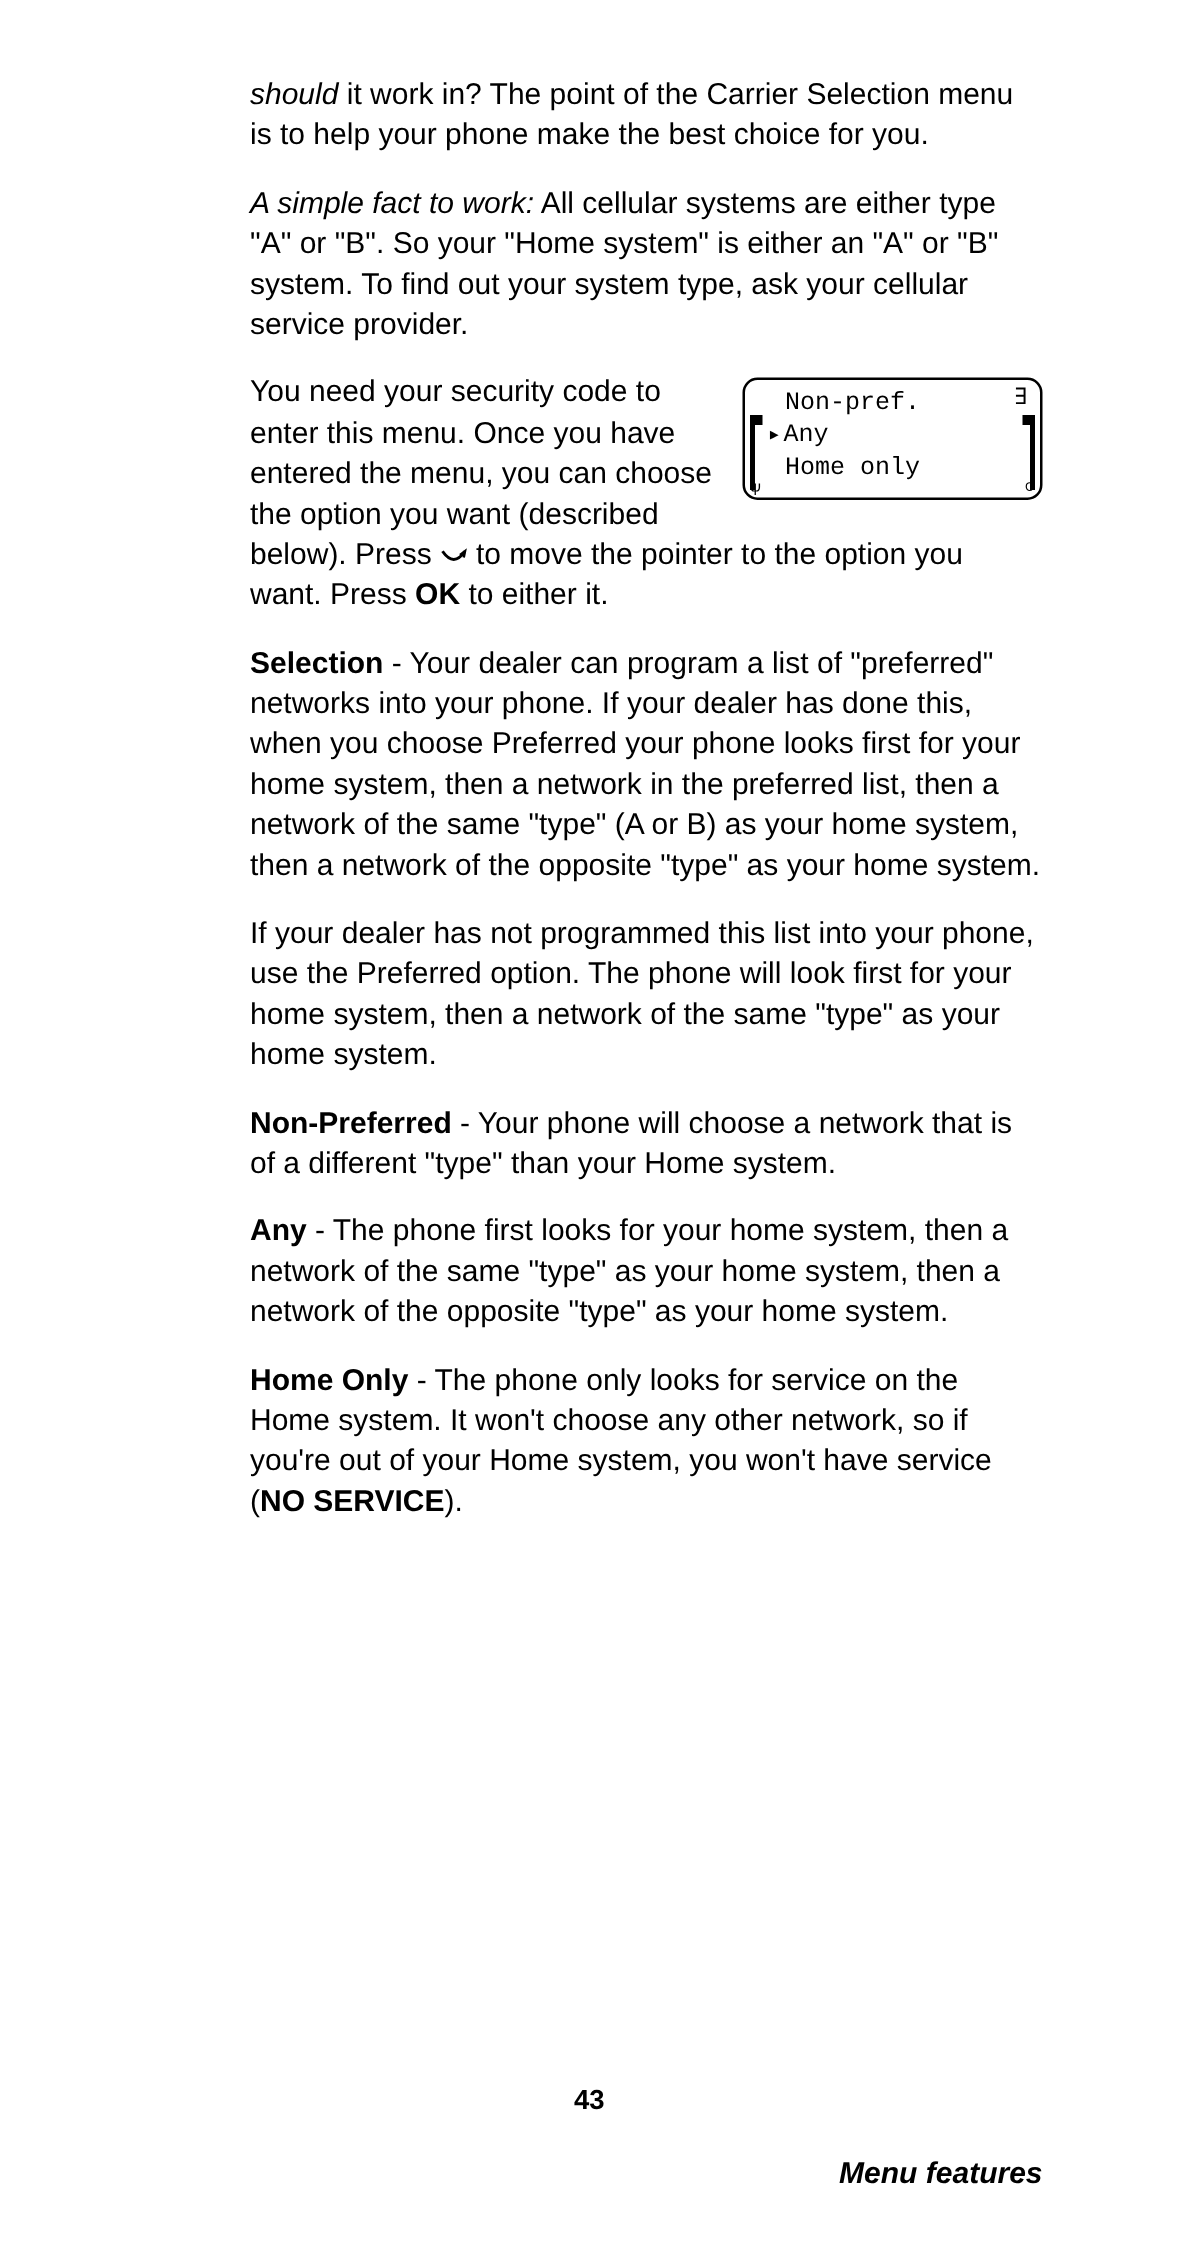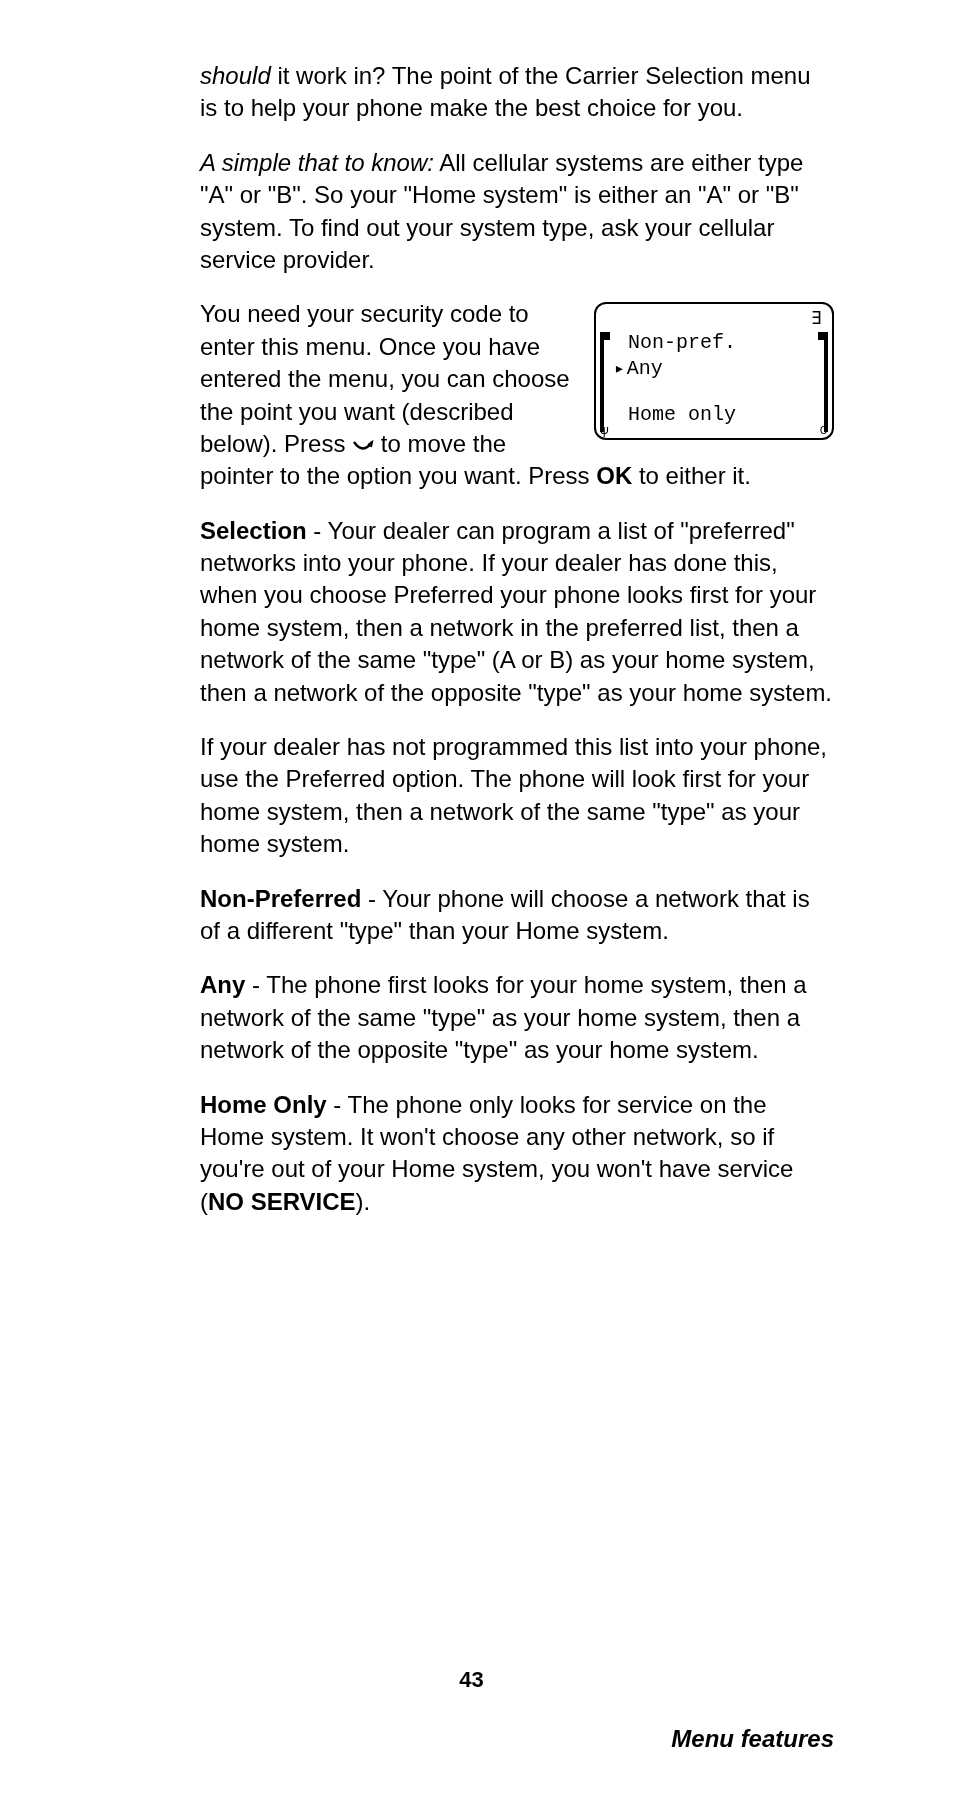--- a/index.html
+++ b/index.html
@@ -18,21 +18,21 @@
     .wrap-right { float: right; margin: 0 0 10px 18px; }
     .pagenum { text-align: center; font-weight: bold; font-size: 22px; position: absolute; bottom: 110px; left: 0; right: 11px; }
     .footer { font-style: italic; font-weight: bold; font-size: 24px; position: absolute; bottom: 50px; right: 120px; }
     .screen-box {
       width: 240px; border: 2px solid #000; border-radius: 12px;
       padding: 6px 10px 10px 10px; position: relative;
       font-family: "Courier New", monospace; font-size: 20px; line-height: 1.3;
       margin-top: 4px;
     }
     .screen-row { display: flex; align-items: center; }
-    .gap-left { margin-left: 22px; margin-top: 20px; }
+    .gap-left { margin-left: 22px; }
     .caret { font-size: 18px; margin-right: 2px; margin-left: 8px; }
     .sig-top { position: absolute; top: 4px; right: 10px; font-family: "Courier New", monospace; font-size: 18px; }
     .sig-left-bracket {
       position: absolute; left: 4px; top: 28px; bottom: 6px; width: 10px;
       border-left: 4px solid #000; border-top: 8px solid #000;
     }
     .sig-right-bracket {
       position: absolute; right: 4px; top: 28px; bottom: 6px; width: 10px;
       border-right: 4px solid #000; border-top: 8px solid #000;
     }
@@ -42,42 +42,42 @@
     .clearfix::after { content: ""; display: block; clear: both; }
   </style>
 </head>
 <body>
 
 <p class="para">
   <span class="em">should</span><span> it work in? The point of the Carrier Selection menu is to help your phone make the best choice for you.</span>
 </p>
 
 <p class="para">
-  <span class="em">A simple that to know:</span><span> All cellular systems are either type "A" or "B". So your "Home system" is either an "A" or "B" system. To find out your system type, ask your cellular service provider.</span>
+  <span class="em">A simple fact to work:</span><span> All cellular systems are either type "A" or "B". So your "Home system" is either an "A" or "B" system. To find out your system type, ask your cellular service provider.</span>
 </p>
 
 <div class="clearfix">
   <div class="wrap-right">
     <div class="screen-box">
       <span class="sig-top">∃</span>
       <div class="sig-left-bracket"></div>
       <div class="sig-right-bracket"></div>
       <div class="screen-row gap-left">Non-pref.</div>
       <div class="screen-row">
         <span class="caret">▸</span>
           <span>Any</span>
       </div>
       <div class="screen-row gap-left">Home only</div>
       <span class="ant-left">Ψ</span>
       <span class="ant-right">ᴼ</span>
     </div>
   </div>
 
   <p class="para">
-    <span>You need your security code to enter this menu. Once you have entered the menu, you can choose the point you want (described below). Press </span>
+    <span>You need your security code to enter this menu. Once you have entered the menu, you can choose the option you want (described below). Press </span>
     <span class="inline-icon">
       <svg width="22" height="16" viewBox="0 0 22 16">
           <path d="M2 3 Q11 16 20 3" stroke="#000" stroke-width="2.4" fill="none"></path>
           <path d="M16 6 L20 3 L19 8" fill="none" stroke="#000" stroke-width="2"></path>
         </svg>
     </span>
     <span> to move the pointer to the option you want. Press </span><span class="b">OK</span><span> to either it.</span>
   </p>
 </div>
 

